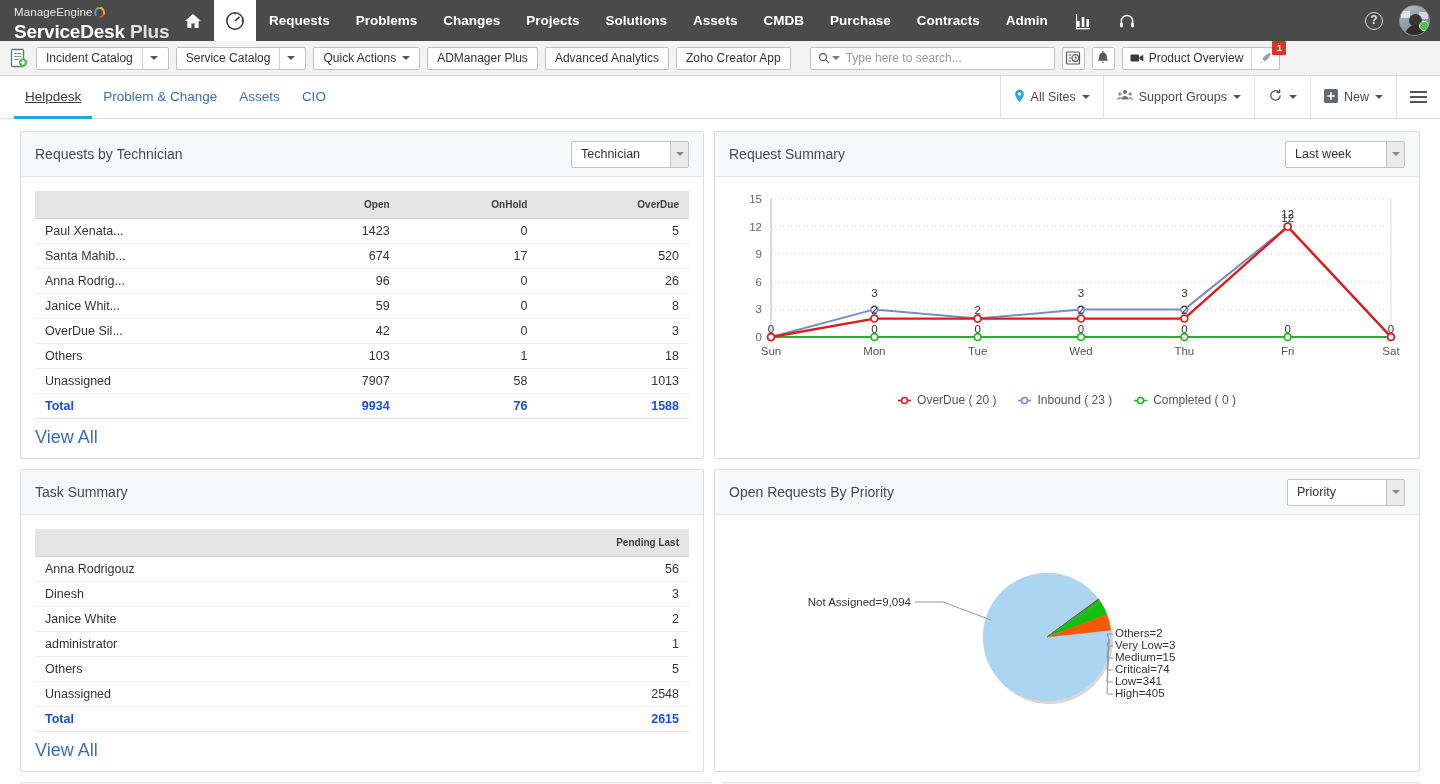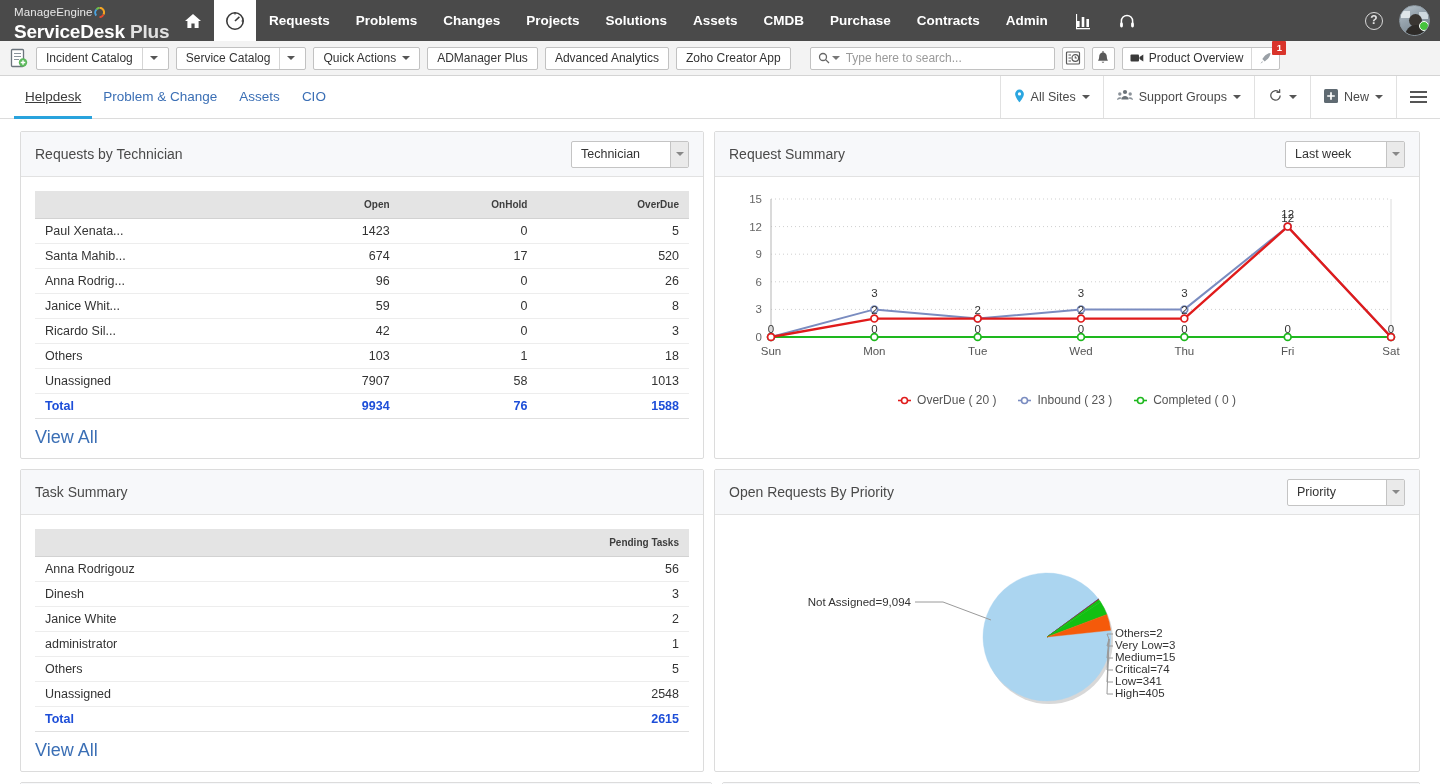--- a/index.html
+++ b/index.html
@@ -475,21 +475,21 @@
               <td>0</td>
               <td class="red">26</td>
             </tr>
             <tr>
               <td class="nm">Janice Whit...</td>
               <td>59</td>
               <td>0</td>
               <td class="red">8</td>
             </tr>
             <tr>
-              <td class="nm">Ricardo Sil...</td>
+              <td class="nm">OverDue Sil...</td>
               <td>42</td>
               <td>0</td>
               <td class="red">3</td>
             </tr>
             <tr>
               <td class="nm">Others</td>
               <td class="muted">103</td>
               <td>1</td>
               <td class="red">18</td>
             </tr>
@@ -616,21 +616,21 @@
 
     <div class="panel left">
       <div class="panel-head">
         <div class="panel-title">Task Summary</div>
       </div>
       <div class="panel-body">
         <table class="dt">
           <thead>
               <tr>
             <th class="nm"></th>
-            <th>Pending Tasks</th>
+            <th>Pending Last</th>
           </tr>
             </thead>
           <tbody>
             <tr>
               <td class="nm">Anna Rodrigouz</td>
               <td>56</td>
             </tr>
             <tr>
               <td class="nm">Dinesh</td>
               <td>3</td>

